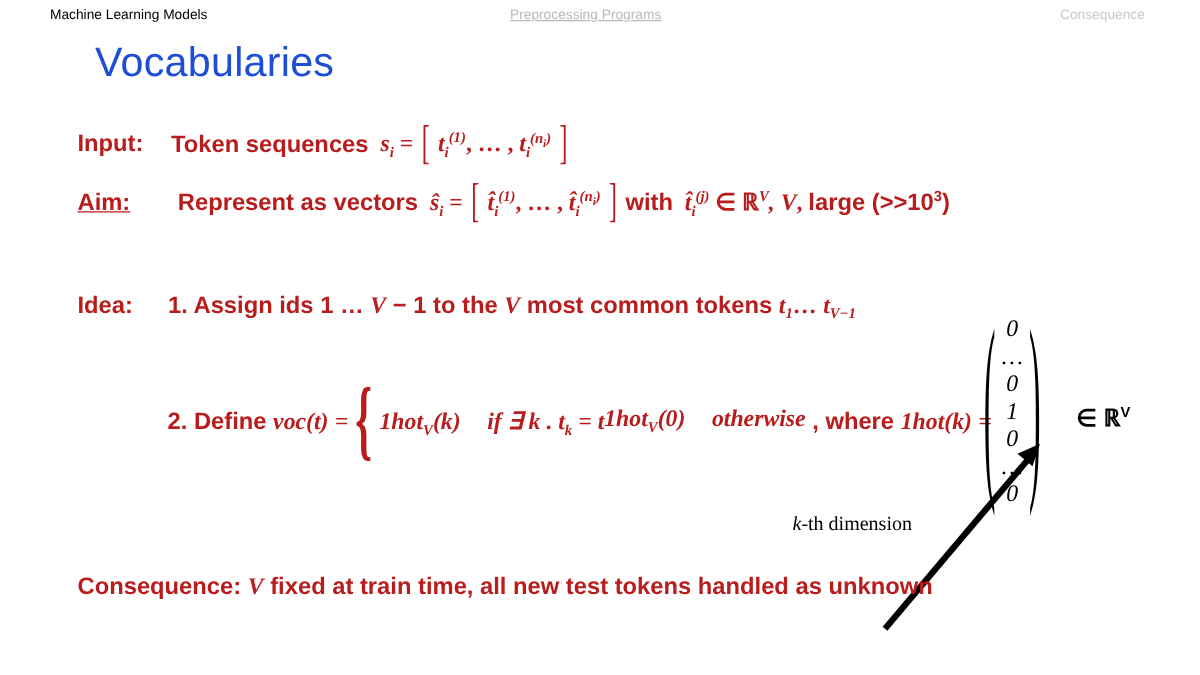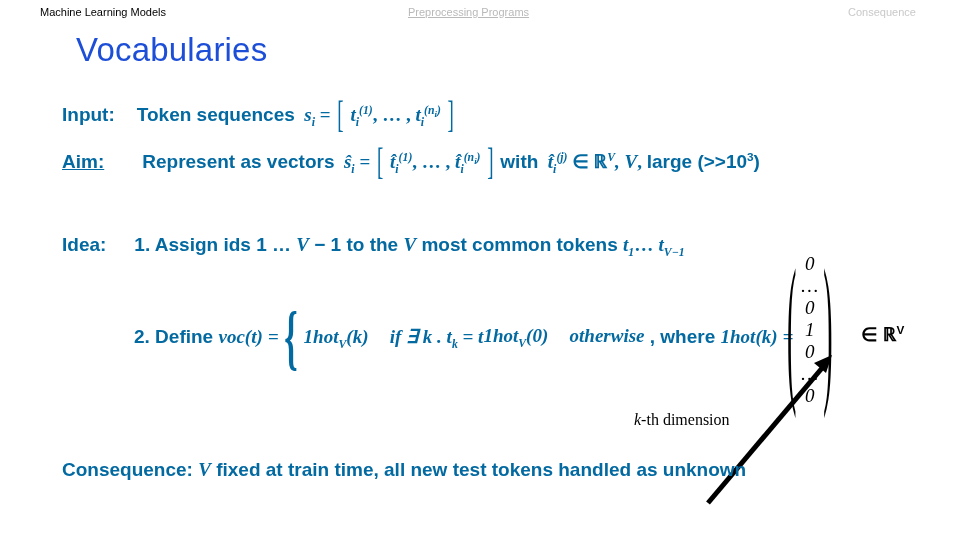--- a/index.html
+++ b/index.html
@@ -53,21 +53,21 @@
     position: absolute;
     left: 0;
     top: 96px;
     width: 960px;
     height: 444px;
   }
 
   .row {
     position: absolute;
     font-size: 19px;
-    color: #0369a1;
+    color: #b91c1c;
   }
   .label {
     font-weight: bold;
   }
   .math {
     font-family: "Liberation Serif", serif;
     font-style: italic;
   }
   .mathup {
     font-family: "Liberation Serif", serif;

